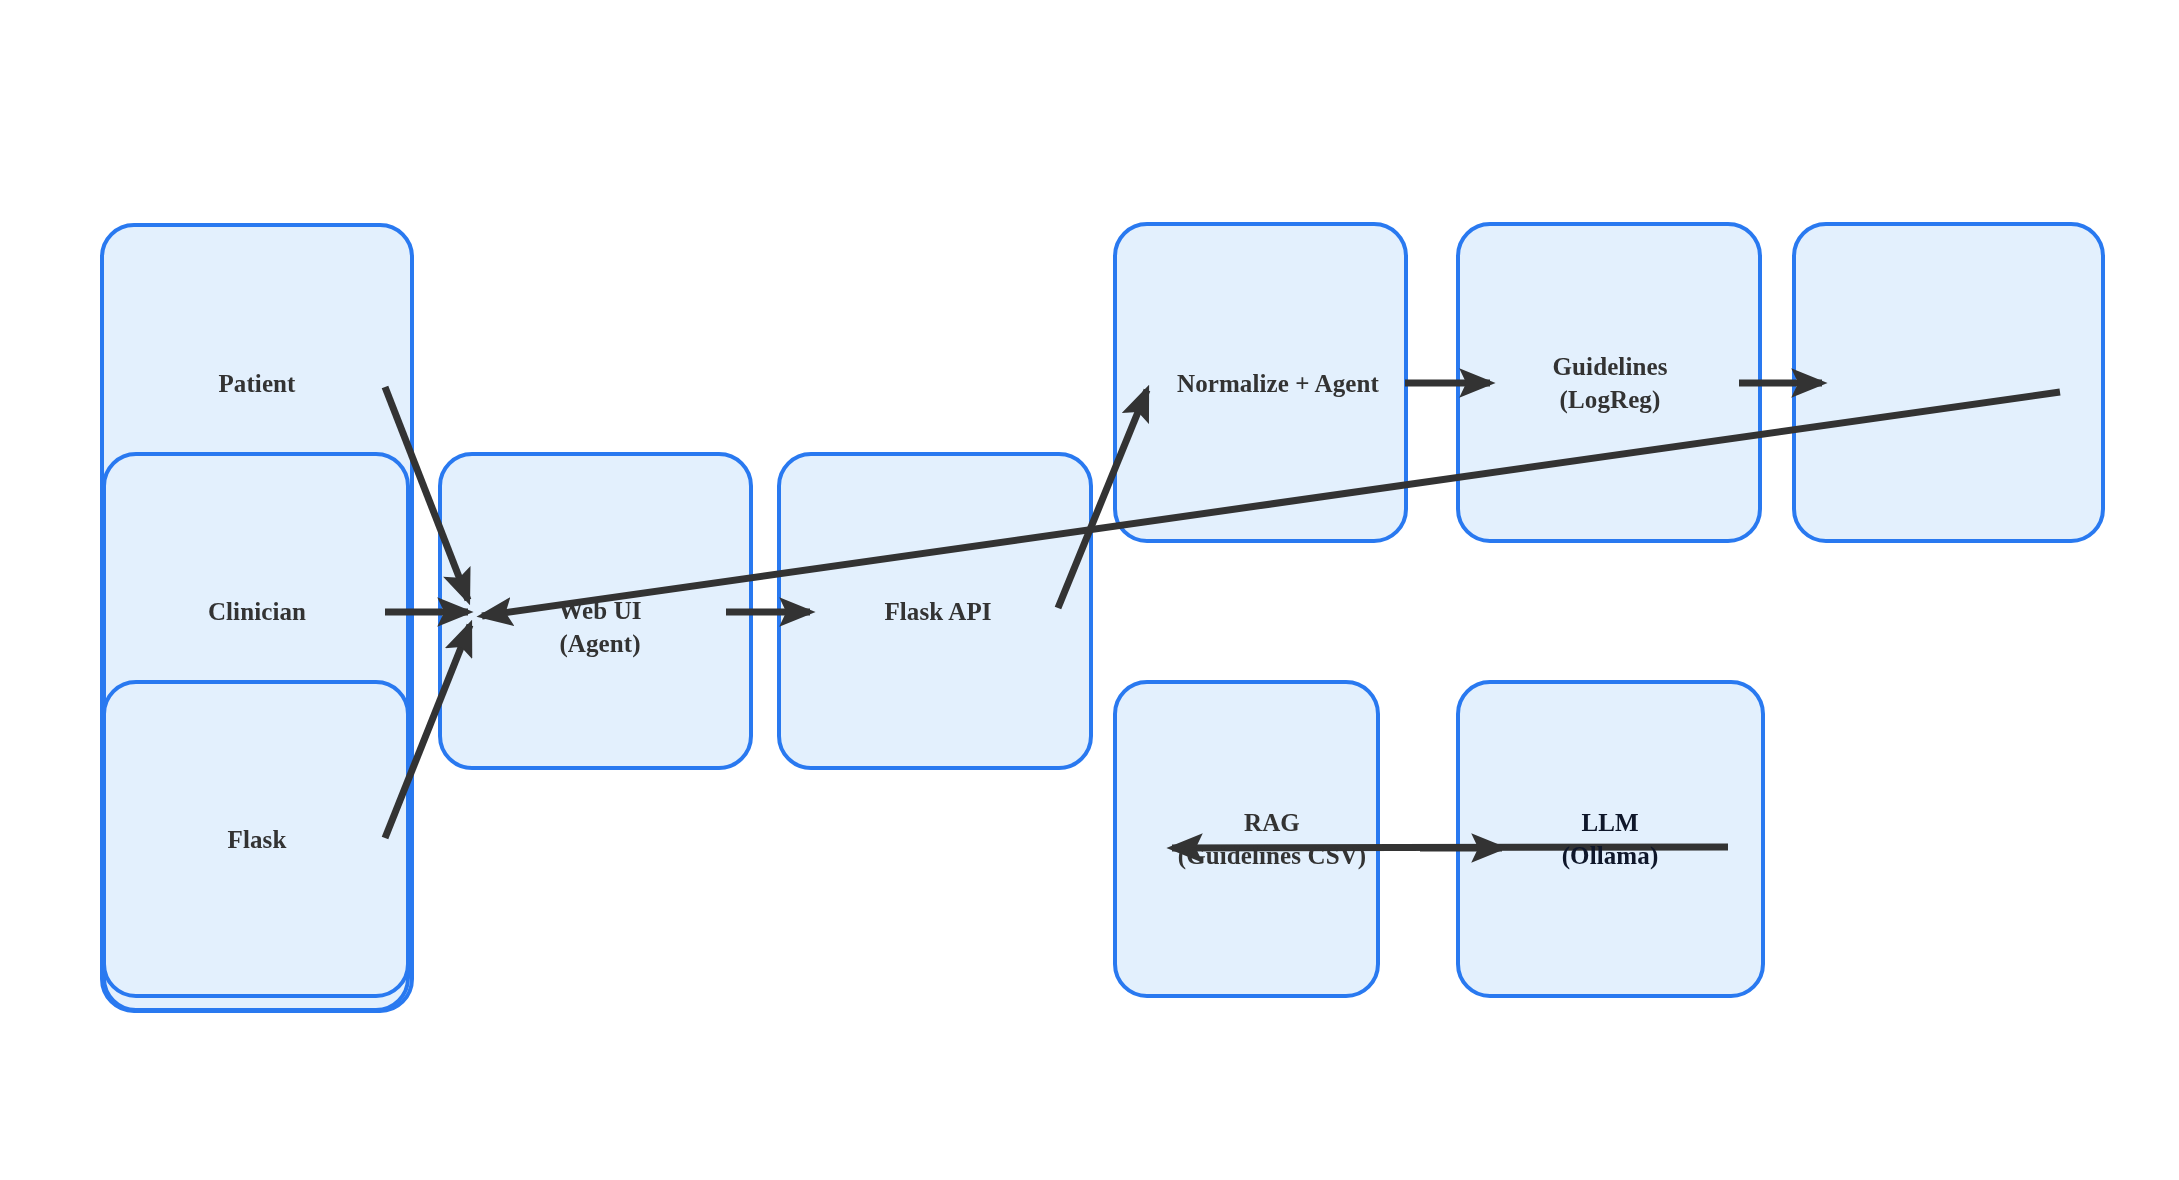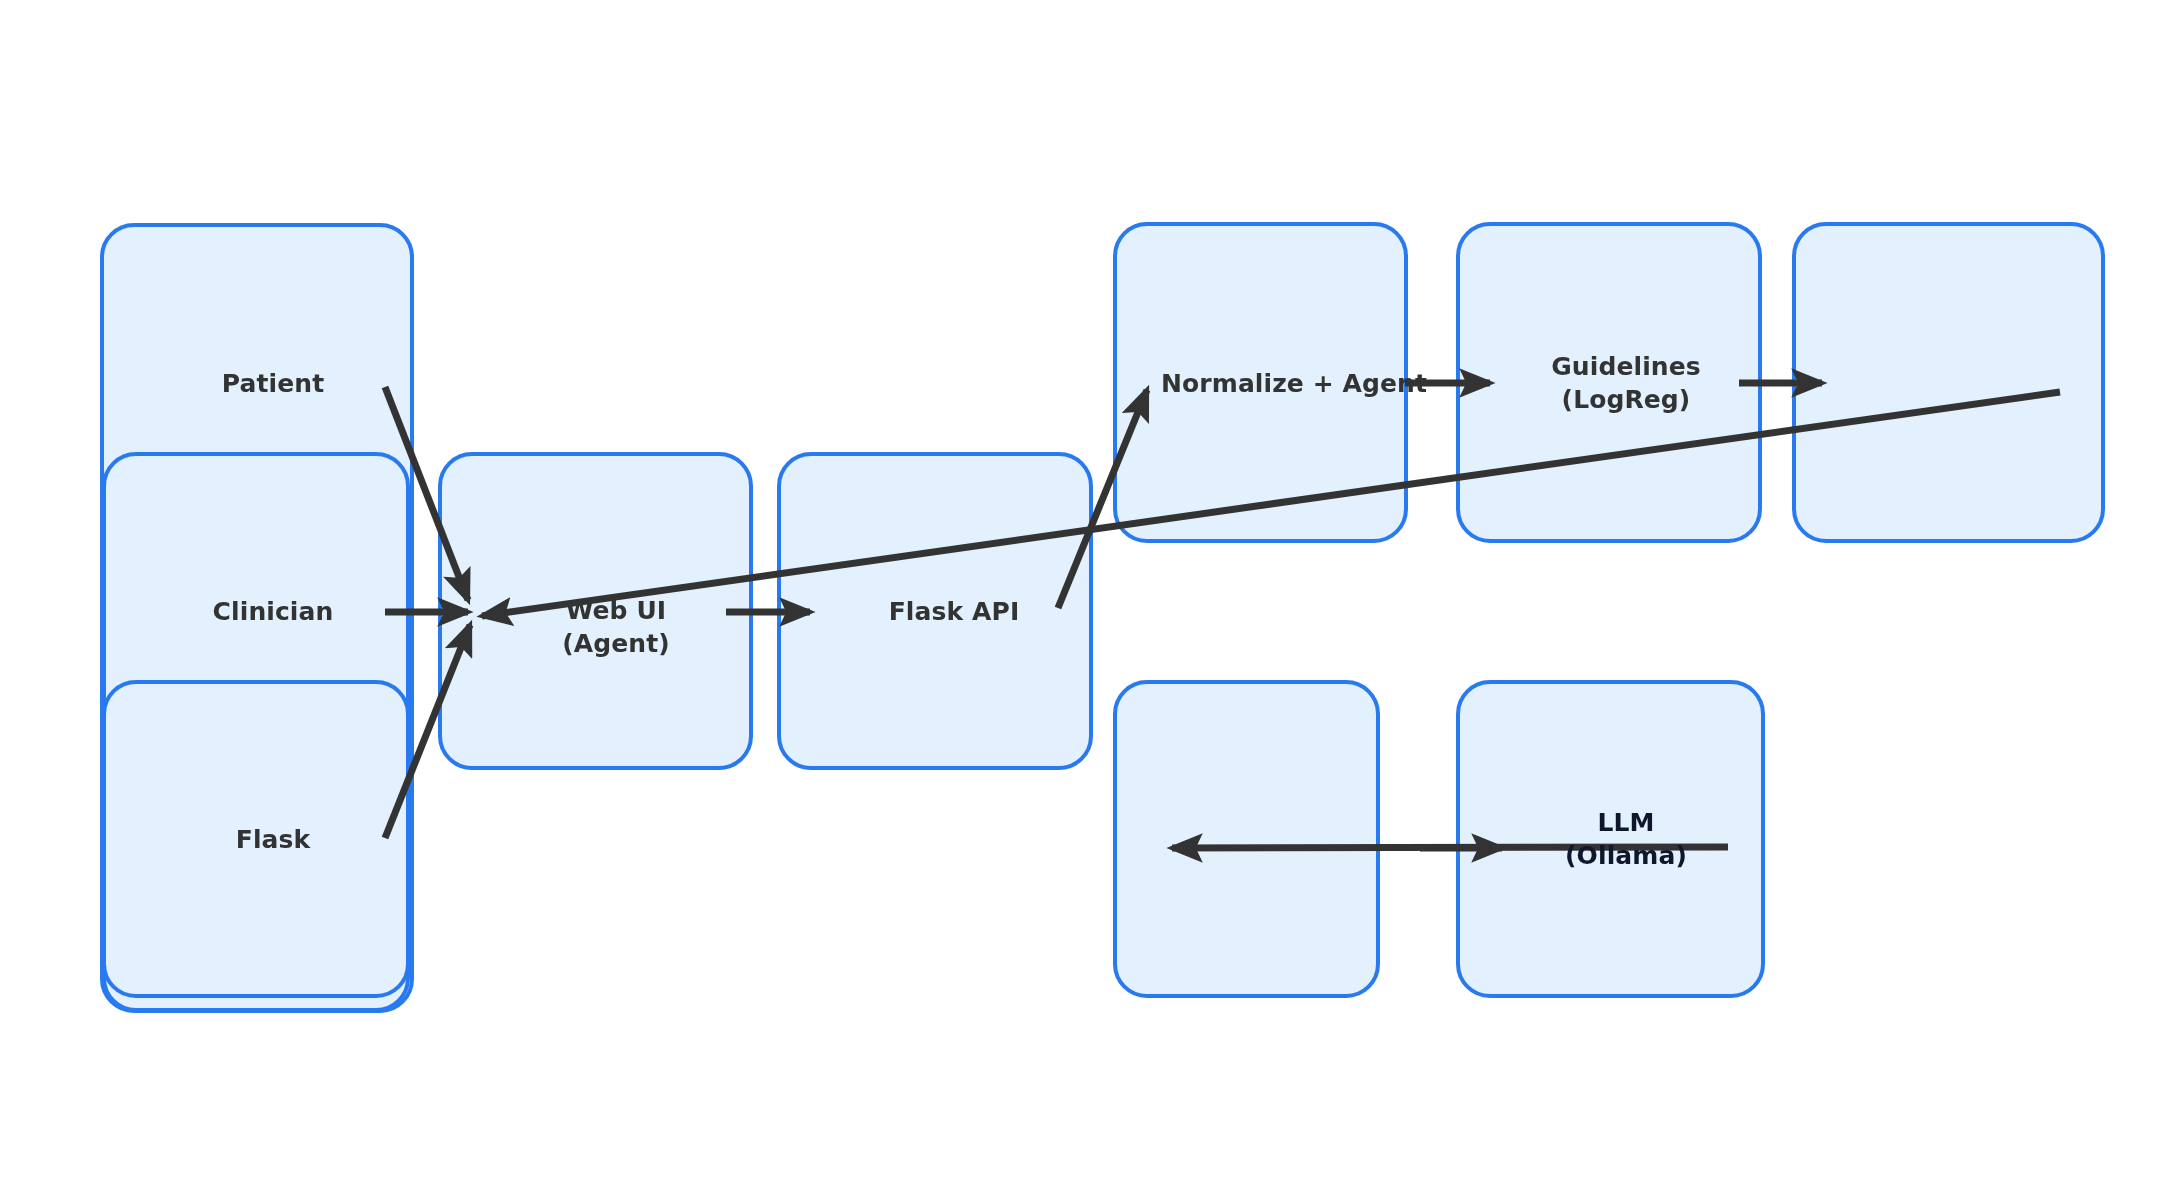--- a/index.html
+++ b/index.html
@@ -46,24 +46,25 @@
     pointer-events: none;
   }
   .edge-line {
     stroke: #333333;
     stroke-width: 7;
     fill: none;
     stroke-linecap: butt;
   }
   .label-layer {
     position: absolute;
-    left: 16px;
+    left: 0;
     top: 0;
     width: 2010px;
     height: 1180px;
+    font-family: Liberation Serif, serif;
   }
 </style>
 </head>
 <body>
 
 <div id="canvas">
 
   <div class="node" style="left: 100px; top: 223px; width: 314px; height: 790px; background: rgb(227, 240, 253); border-color: rgb(41, 121, 240);"></div>
   <div class="node" style="left: 102px; top: 452px; width: 308px; height: 560px; background: rgb(227, 240, 253); border-color: rgb(41, 121, 240);"></div>
   <div class="node" style="left: 102px; top: 680px; width: 308px; height: 318px; background: rgb(227, 240, 253); border-color: rgb(41, 121, 240);"></div>
@@ -98,17 +99,19 @@
   <div class="label-layer">
     <div class="node-label" style="left: 257px; top: 383px; color: rgb(51, 51, 51);">Patient</div>
     <div class="node-label" style="left: 257px; top: 611px; color: rgb(51, 51, 51);">Clinician</div>
     <div class="node-label" style="left: 257px; top: 839px; color: rgb(51, 51, 51);">Flask</div>
     <div class="node-label" style="left: 600px; top: 611px; color: rgb(51, 51, 51); margin-top: 16px;">Web UI
 (Agent)</div>
     <div class="node-label" style="left: 938px; top: 611px; color: rgb(51, 51, 51); text-align: right;">Flask API</div>
     <div class="node-label" style="left: 1278px; top: 383px; color: rgb(51, 51, 51);">Normalize + Agent</div>
     <div class="node-label" style="left: 1610px; top: 383px; color: rgb(51, 51, 51);">Guidelines
 (LogReg)</div>
+    <div class="node-label" style="left: 1272px; top: 839px; color: rgb(51, 51, 51);">RAG
+(Guidelines CSV)</div>
     <div class="node-label" style="left: 1610px; top: 839px; color: #0f172a;">LLM
 (Ollama)</div>
   </div>
 
 </div>
 
 </body></html>

